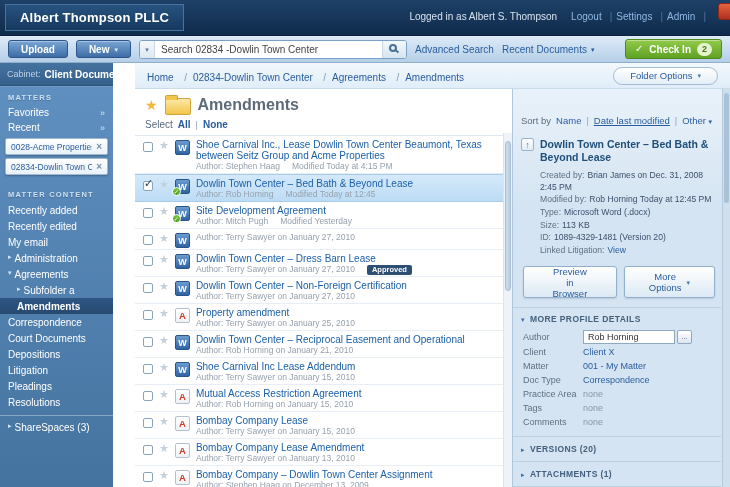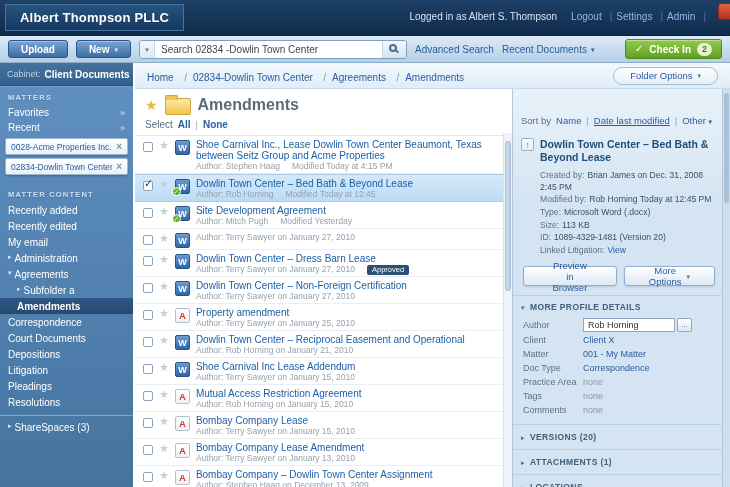--- a/index.html
+++ b/index.html
@@ -34,21 +34,21 @@
 .count-badge{background:#e4f3cc;color:#42761a;border-radius:8px;min-width:15px;height:13px;line-height:13px;font-size:9px;text-align:center;padding:0 4px}
 
 
 .crumbbar{position:absolute;top:63px;left:135px;right:0;height:26px;background:linear-gradient(#f2f8fd,#e0edf8);border-bottom:1px solid #cadcea;display:flex;align-items:center;padding:0 12px}
 .crumb{color:#2a5d9e;font-size:10px}
 .crumb+.crumb::before{content:"/";color:#8a9aab;margin:0 6px;display:inline-block}
 .pill{margin-left:auto;display:flex;align-items:center;gap:5px;height:18px;padding:0 16px;background:linear-gradient(#ffffff,#e4eef7);border:1px solid #a3bdd6;border-radius:9px;color:#2a5d9e;font-size:9.5px}
 .pill .caret{color:#4a7ab0}
 
 
-.sidebar{position:absolute;top:63px;left:0;width:133px;bottom:0;background:linear-gradient(#6191c2,#44739f);overflow:hidden}
+.sidebar{position:absolute;top:63px;left:0;width:113px;bottom:0;background:linear-gradient(#6191c2,#44739f);overflow:hidden}
 .cabinet{height:23px;display:flex;align-items:center;gap:4px;padding:0 7px;background:linear-gradient(#44729f,#35608c);border-bottom:1px solid #2e537b;box-shadow:0 1px 0 rgba(255,255,255,.12)}
 .cab-label{color:#b9d2e8;font-size:9px}
 .cab-value{color:#fff;font-size:10px;font-weight:bold;white-space:nowrap}
 .cabinet .caret{margin-left:auto;color:#cfe2f2}
 .side-header{padding:7px 8px 3px;font-size:7.5px;font-weight:bold;letter-spacing:1.2px;color:#cde2f4;text-shadow:0 1px 1px rgba(0,0,0,.25)}
 .side-link{display:flex;align-items:center;color:#fff;font-size:10px;padding:2px 8px}
 .side-link .chev{margin-left:auto;color:#d5e6f5;font-size:9px}
 .chips{padding:3px 5px 5px}
 .chip{display:flex;align-items:center;background:linear-gradient(#ffffff,#e8f1f9);border:1px solid #9fb9d2;border-radius:2px;padding:2px 5px;margin-bottom:3px;box-shadow:0 1px 2px rgba(0,0,0,.25)}
 .chip-label{color:#2a5d9e;font-size:8.5px;white-space:nowrap;overflow:hidden;flex:1}
@@ -80,38 +80,38 @@
 .file-icon{flex:none;width:15px;height:15px;margin-top:2px;border-radius:2px;position:relative}
 .file-icon[data-icon="word"]{background:linear-gradient(#6b9cd0,#2f63a3);border:1px solid #275586}
 .file-icon[data-icon="word"]::before{content:"W";position:absolute;inset:0;color:#fff;font-size:9px;font-weight:bold;text-align:center;line-height:14px}
 .file-icon[data-icon="pdf"]{background:linear-gradient(#ffffff,#eef2f6);border:1px solid #b4c1cd}
 .file-icon[data-icon="pdf"]::before{content:"A";position:absolute;inset:0;color:#cf3a2a;font-size:9.5px;font-weight:bold;text-align:center;line-height:14px}
 .status-dot{position:absolute;left:-4px;bottom:-3px;width:9px;height:9px;background:linear-gradient(#7cc83e,#4f9c1d);border:1px solid #fff;border-radius:50%;color:#fff;font-size:6px;text-align:center;line-height:8px}
 .status-dot span{font-size:6px}
 .doc-text{flex:1;min-width:0;padding-top:1px}
 .doc-title{display:block;color:#1b5fa8;font-size:10px;font-weight:normal;line-height:1.12}
 .doc-meta{display:flex;align-items:center;gap:12px;color:#95a1ad;font-size:8.5px;line-height:1.15;margin-top:1px}
-.approved-badge{background:#2d4f73;color:#fff;font-size:7.5px;font-weight:normal;padding:1px 5px;border-radius:2px;line-height:1.1}
+.approved-badge{background:#2d4f73;color:#fff;font-size:7.5px;font-weight:bold;padding:1px 5px;border-radius:2px;line-height:1.1}
 .list-scrollbar{position:absolute;top:44px;right:0;bottom:0;width:9px;background:#eef3f9;border-left:1px solid #dae4ee}
 .list-thumb{position:absolute;top:8px;left:1px;width:6px;height:150px;background:linear-gradient(90deg,#cfdeec,#b7cce0);border:1px solid #a9c0d6;border-radius:3px}
 
 
 .panel{position:absolute;top:89px;left:512px;right:0;bottom:0;background:linear-gradient(#e9f2fa,#d4e4f2 30%,#d4e4f2);border-left:1px solid #b0c7db;overflow:hidden;padding-right:9px}
 .sort-row{display:flex;align-items:center;gap:5px;padding:26px 6px 6px 8px;font-size:9.5px;color:#5a6b7d;white-space:nowrap}
 .sort-row a{color:#2a5d9e}
 .sort-active{text-decoration:underline}
 .detail-title-row{display:flex;gap:6px;padding:6px 6px 3px 8px;align-items:flex-start}
 .up-icon{flex:none;width:13px;height:13px;background:linear-gradient(#fdfefe,#e3edf5);border:1px solid #9ab3ca;border-radius:2px;color:#5b7ea0;font-size:9px;line-height:12px;text-align:center}
 .detail-title{font-size:10.5px;font-weight:bold;color:#1f4e79;line-height:1.25}
 .detail-lines{padding:2px 6px 0 27px}
 .dline{font-size:8.6px;line-height:1.35;color:#5d7082;margin:1px 0}
 .dvalue{color:#3c506b;margin-left:3px}
 .dvalue.link{color:#2a5d9e}
 .panel-btns{display:flex;gap:7px;padding:9px 6px 9px 10px}
-.pbtn{display:flex;align-items:center;gap:5px;height:20px;padding:0 24px;background:linear-gradient(#ffffff,#dce9f4);border:1px solid #92b0cc;border-radius:3px;color:#2a5d9e;font-size:9.5px;box-shadow:0 1px 2px rgba(0,0,0,.12)}
+.pbtn{display:flex;align-items:center;gap:5px;height:32px;padding:0 24px;background:linear-gradient(#ffffff,#dce9f4);border:1px solid #92b0cc;border-radius:3px;color:#2a5d9e;font-size:9.5px;box-shadow:0 1px 2px rgba(0,0,0,.12)}
 .pbtn .caret{color:#4a7ab0}
 .psec-header{display:flex;align-items:center;gap:5px;border-top:1px solid #bcd0e0;padding:6px 8px 5px;font-size:8.5px;font-weight:bold;color:#44607c;letter-spacing:.4px}
 .psec-header .caret,.collapse .caret{color:#3f6ea6}
 .profile{padding:0 6px 7px 10px}
 .prow{display:flex;align-items:center;padding:1px 0;font-size:9px;min-height:14px}
 .plabel{flex:none;width:60px;color:#5d7082}
 .pvalue{color:#8a98a8}
 .pvalue.link{color:#2a5d9e}
 .author-wrap{display:flex;align-items:center;gap:2px}
 .author-input{width:92px;height:14px;border:1px solid #8fa9c2;font-size:9px;padding:0 4px;color:#333;font-family:inherit}

